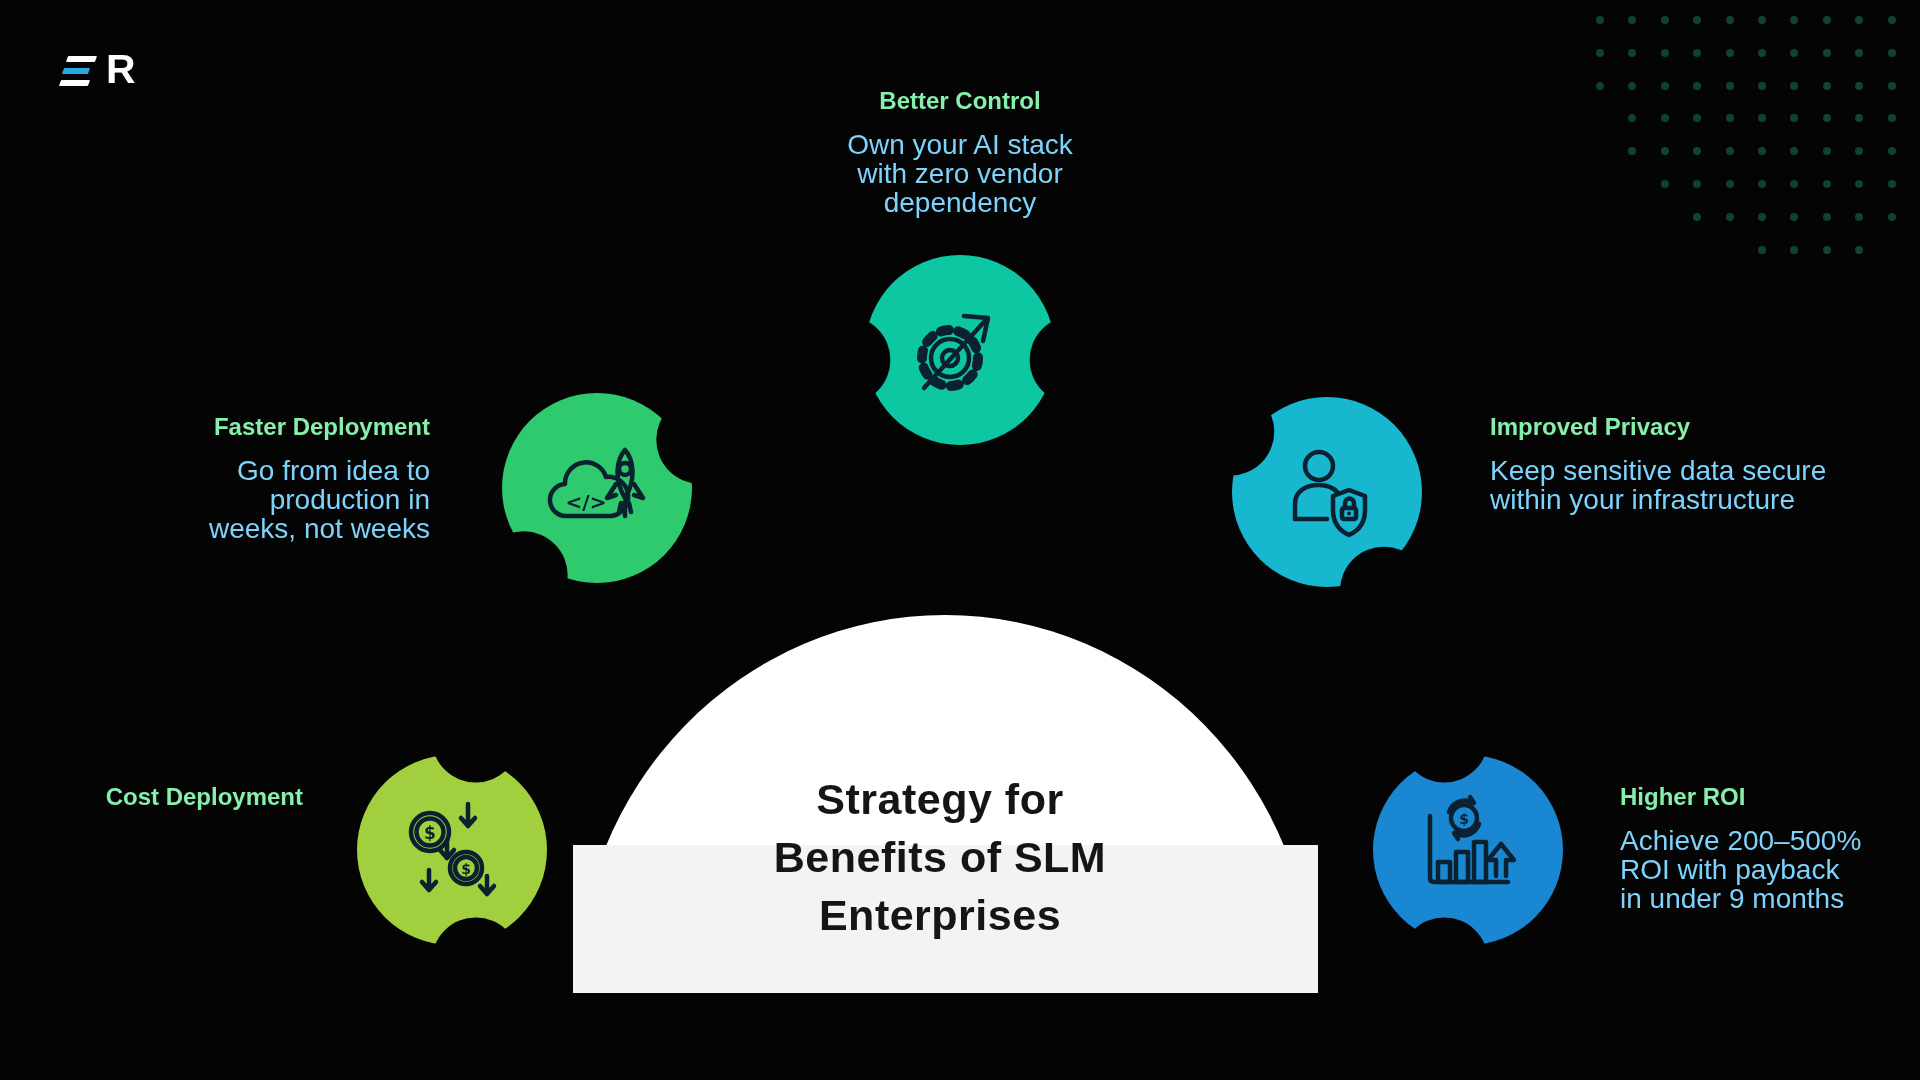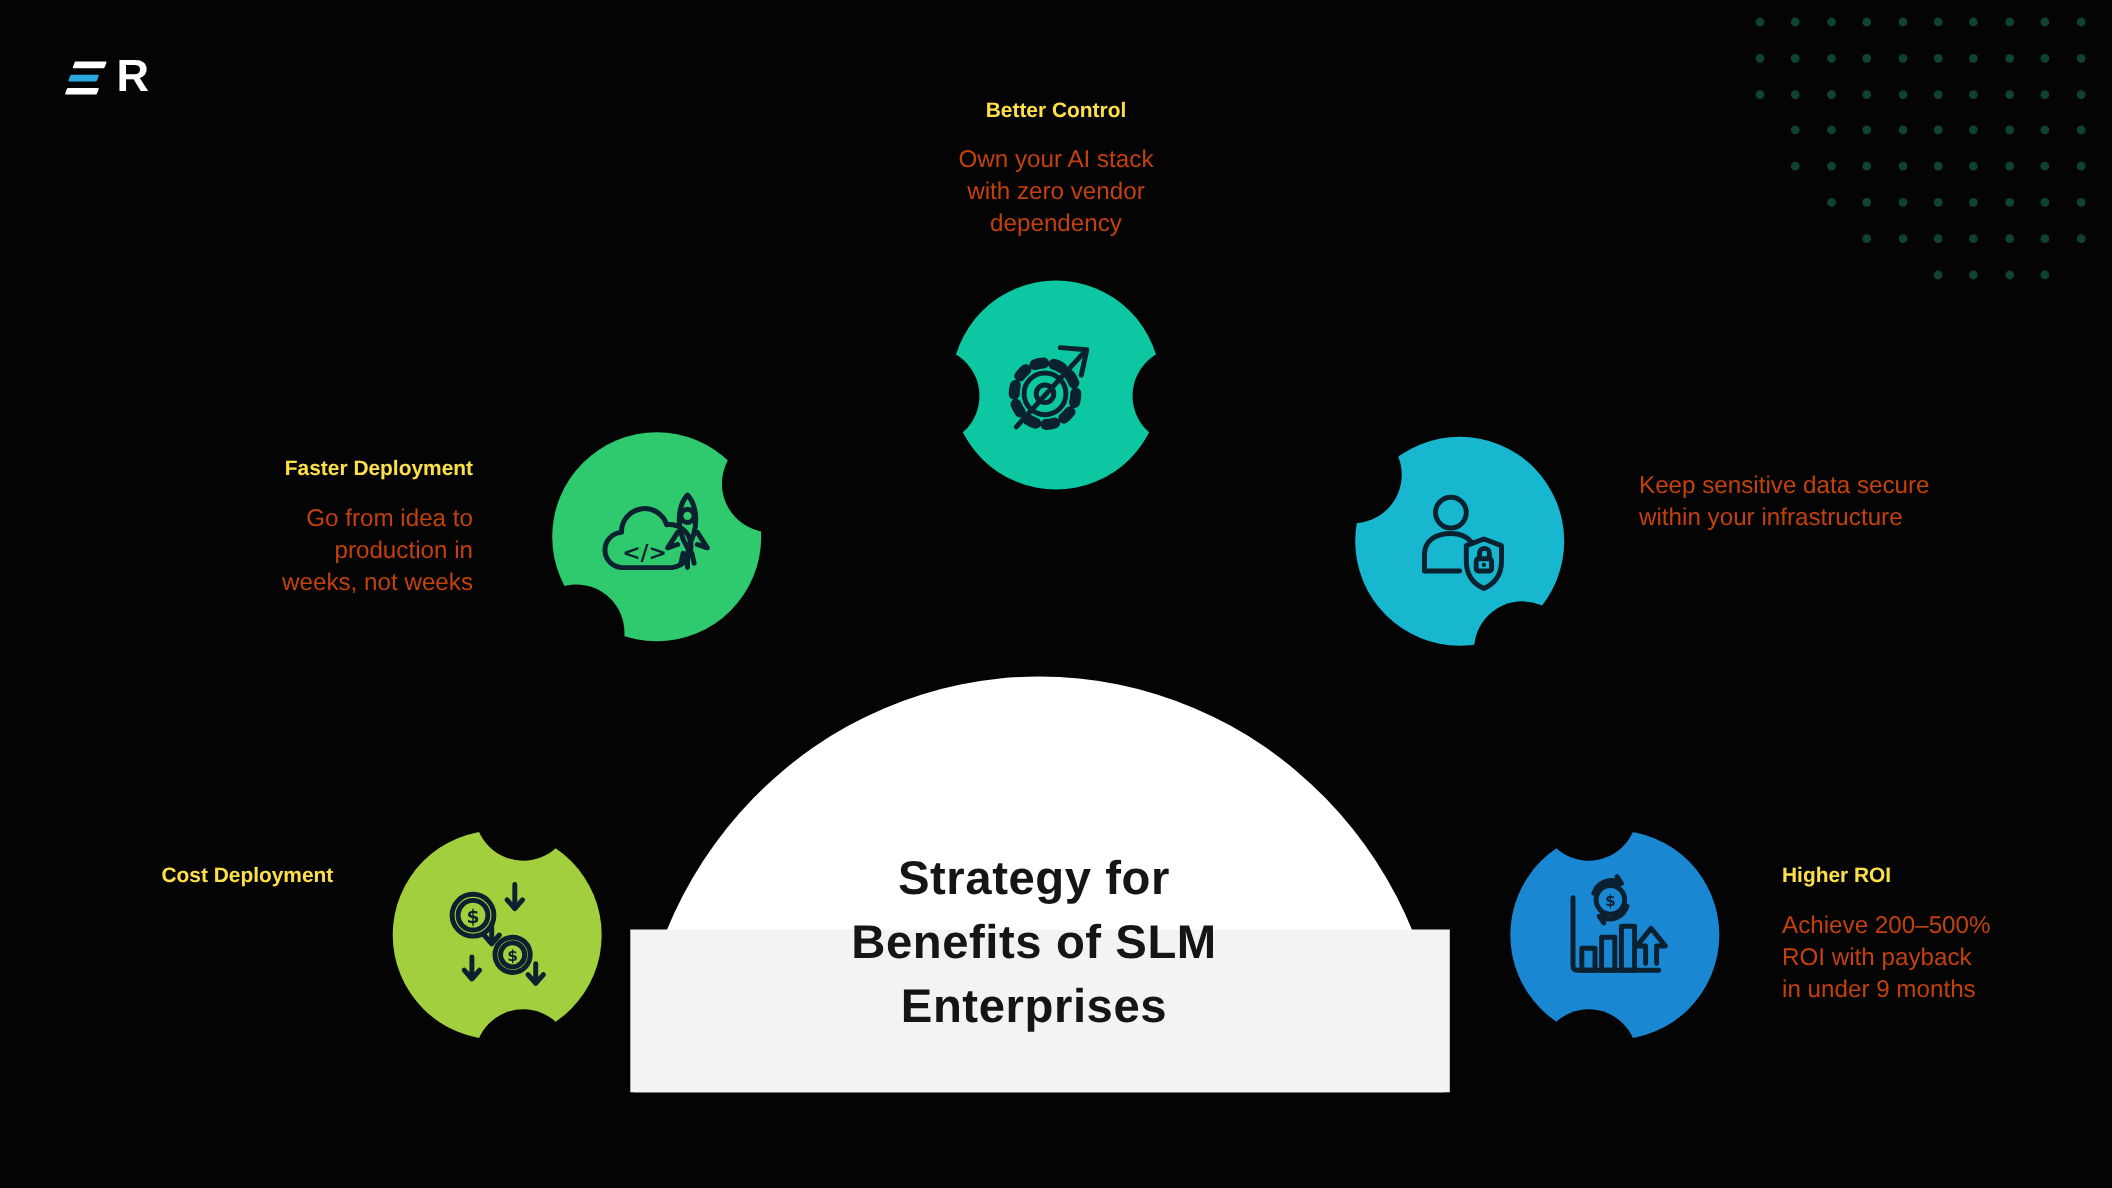--- a/index.html
+++ b/index.html
@@ -42,22 +42,22 @@
                font-weight:700; text-anchor:middle; }
   .icon .fdot { fill:#0b2130; stroke:none; }
 
   #blob-bc { left:800px; top:190px; }  #icon-bc { left:900px; top:290px; }
   #blob-fd { left:437px; top:328px; }  #icon-fd { left:537px; top:428px; }
   #blob-ip { left:1167px; top:332px; } #icon-ip { left:1267px; top:432px; }
   #blob-cr { left:292px; top:690px; }  #icon-cr { left:392px; top:790px; }
   #blob-hr { left:1308px; top:690px; } #icon-hr { left:1408px; top:790px; }
 
   .node-text { position:absolute; z-index:4; }
-  .node-title { font-size:19px; font-weight:700; color:#fde047; line-height:30px; }
-  .node-body  { margin-top:14px; font-size:22px; line-height:29px; color:#c2410c;
+  .node-title { font-size:24px; font-weight:700; color:#86efac; line-height:30px; }
+  .node-body  { margin-top:14px; font-size:28px; line-height:29px; color:#7dd3fc;
                 white-space:pre-line; }
   #text-bc { left:735px; top:86px;  width:450px; text-align:center; }
   #text-fd { left:110px; top:412px; width:320px; text-align:right; }
   #text-ip { left:1490px; top:412px; width:420px; text-align:left; }
   #text-cr { left:3px;   top:782px; width:300px; text-align:right; }
   #text-hr { left:1620px; top:782px; width:320px; text-align:left; }
 </style>
 </head>
 <body>
 
@@ -198,20 +198,21 @@
   <svg id="icon-ip" class="icon" width="120" height="120" viewBox="0 0 120 120">
     <circle cx="52" cy="34" r="14"></circle>
     <path d="M28 87 V72 C28 59 39 53 52 53 C60 53 67 56 71 61"></path>
     <path d="M28 87 H60"></path>
     <path d="M82 58 L66 64 V78 C66 92 73 99 82 103 C91 99 98 92 98 78 V64 Z"></path>
     <rect x="75" y="76" width="14" height="11" rx="2"></rect>
     <path d="M78 76 V71 A4.5 4.5 0 0 1 87 71 V76"></path>
     <circle class="fdot" cx="82" cy="81.5" r="2"></circle>
   </svg>
   <div id="text-ip" class="node-text">
+    <div class="node-title">Improved Privacy</div>
     <div class="node-body">Keep sensitive data secure
 within your infrastructure</div>
   </div>
 
   <svg id="blob-cr" class="blob" width="320" height="320" viewBox="0 0 320 320">
     <circle cx="160" cy="160" r="95" fill="#a2cf3d"></circle>
     <circle class="bite" cx="183.7" cy="48.5" r="44"></circle>
     <circle class="bite" cx="183.7" cy="271.5" r="44"></circle>
   </svg>
   <svg id="icon-cr" class="icon" width="120" height="120" viewBox="0 0 120 120">

